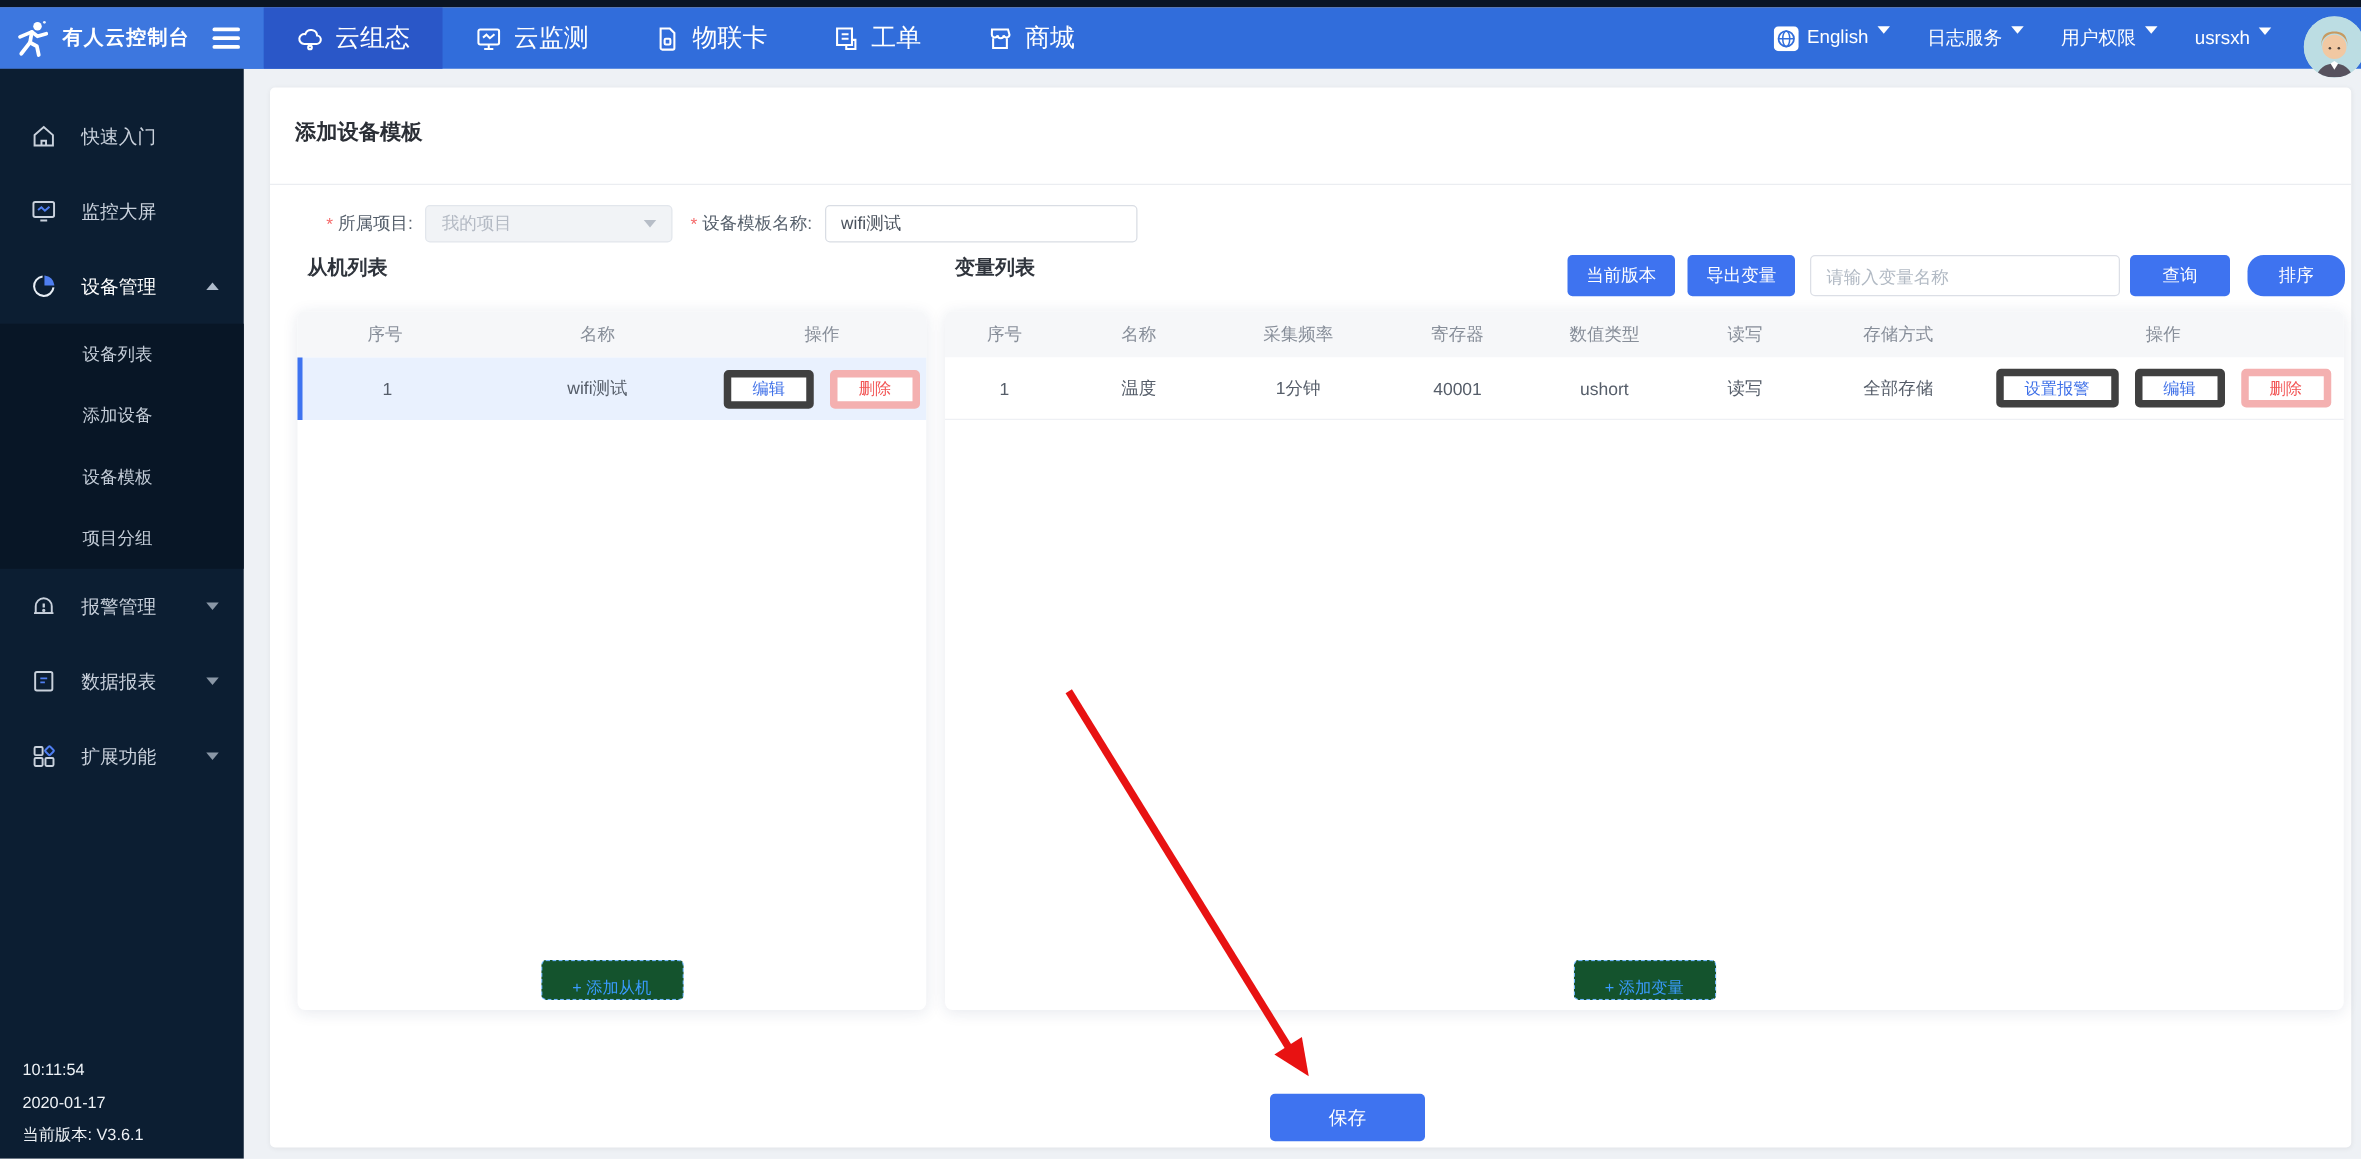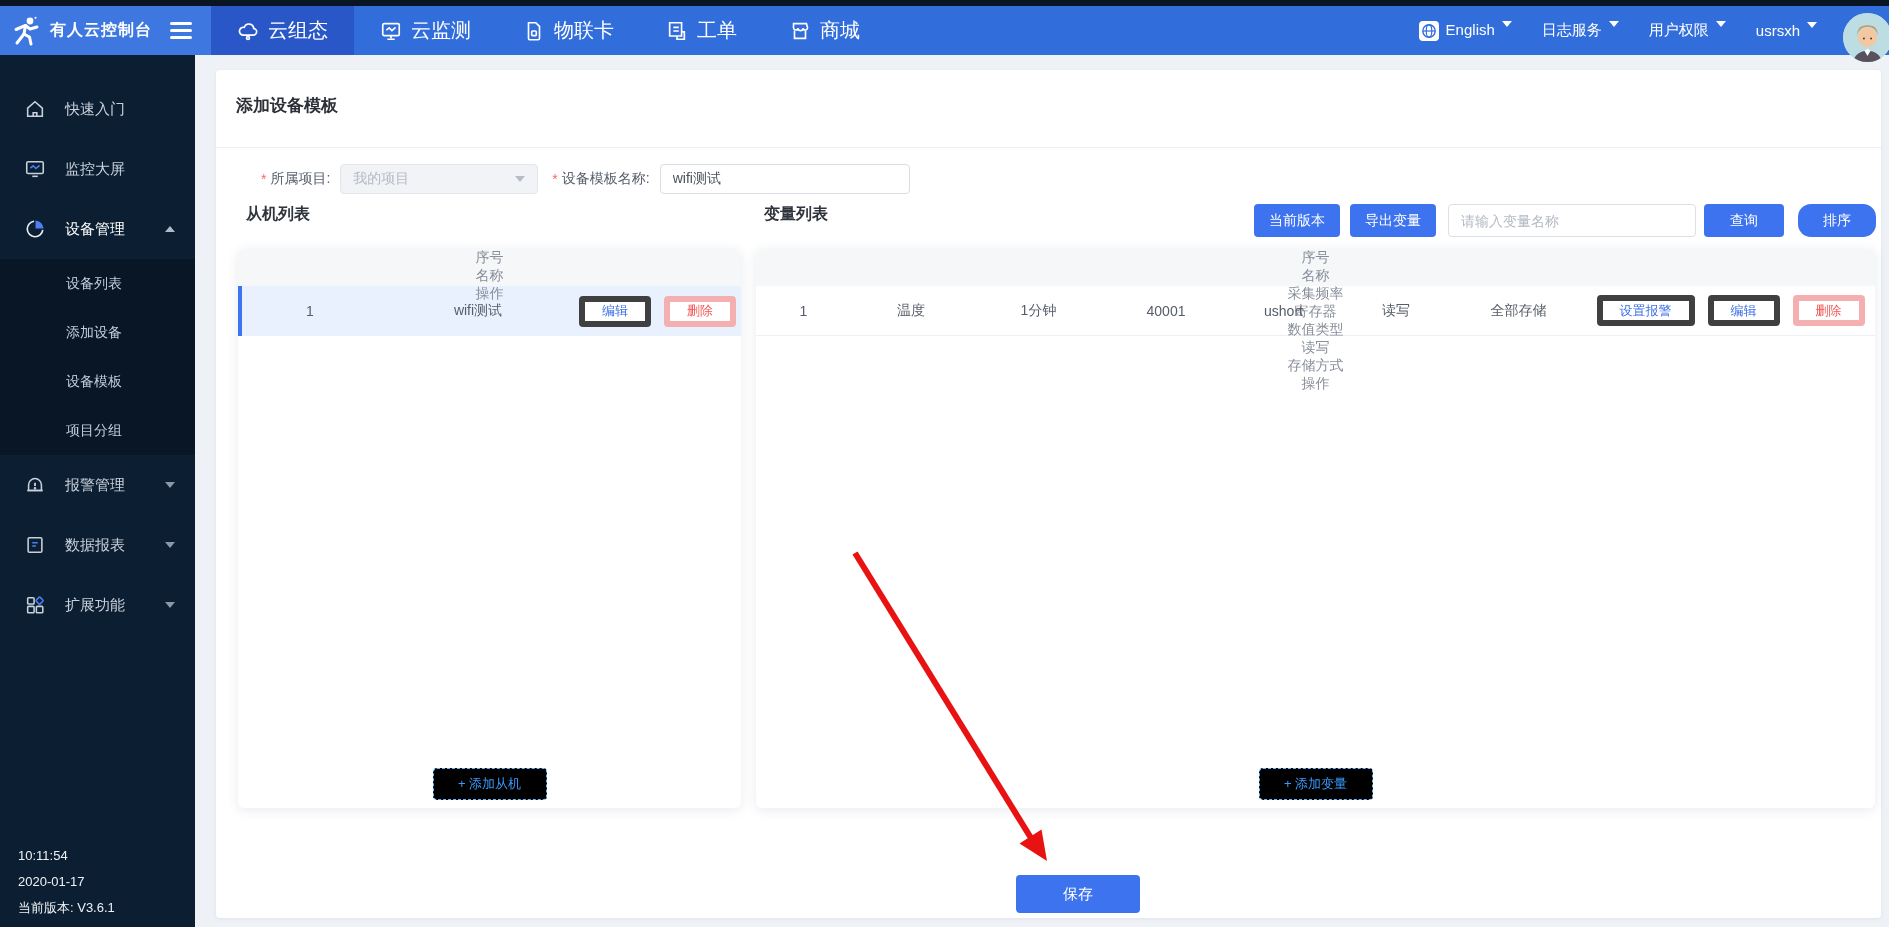--- a/index.html
+++ b/index.html
@@ -47,39 +47,39 @@
   .fake-select .sel-caret { margin-left:auto; width:0; height:0; border-left:5px solid transparent; border-right:5px solid transparent; border-top:6px solid #b7bdc7; }
   .text-input { height:30px; border:1px solid #d9dde4; border-radius:4px; padding:0 12px; font-size:14px; color:#49515c; outline:none; font-family:inherit; }
   .lbl2 { margin-left:14px; }
   .name-input { width:250px; margin-left:10px; }
 
   .panel-title { position:absolute; font-size:16px; font-weight:bold; color:#2f343c; top:134px; }
   .panel { position:absolute; top:179px; background:#fff; border-radius:6px; box-shadow:0 2px 12px rgba(31,45,97,0.10); }
   .slave-panel { left:22px; width:503px; height:559px; }
   .var-panel { left:540px; width:1119px; height:559px; }
 
-  .thead { display:flex; align-items:center; height:37px; background:#f6f7f9; border-radius:6px 6px 0 0; font-size:14px; color:#878e99;flex-direction:column; }
+  .thead { display:flex; align-items:center; height:37px; background:#f6f7f9; border-radius:6px 6px 0 0; font-size:14px; color:#878e99; }
   .trow { display:flex; align-items:center; height:50px; font-size:14px; color:#555d69; border-bottom:1px solid #eef0f4; background:#fff; }
   .trow.selected { background:#e9f1fe; border-left:4px solid #3e73f0; border-bottom:none; }
   .cell { text-align:center; flex:none; }
   .c1{width:140px;} .c2{width:200px;} .c3{width:159px;}
   .trow.selected .c1{width:136px;}
   .v1{width:95px;} .v2{width:120px;} .v3{width:135px;} .v4{width:120px;} .v5{width:115px;} .v6{width:110px;} .v7{width:135px;} .v8{width:289px;}
   .ops { display:flex; justify-content:center; align-items:center; gap:13px; }
 
   .btn-outline { height:31px; padding:0 17px; background:#fff; border:6px solid #404040; border-radius:4px; color:#3d6fe8; font-size:13px; cursor:pointer; font-family:inherit; white-space:nowrap; }
   .btn-outline.danger { color:#f25555; border-color:#f4b0b0; }
   .btn-primary { height:33px; padding:0 15px; background:#3e73f0; border:none; border-radius:4px; color:#fff; font-size:14px; cursor:pointer; font-family:inherit; white-space:nowrap; }
 
   .toolbar { position:absolute; top:134px; left:1038px; display:flex; align-items:center; height:33px; }
   .toolbar .gap10{margin-left:10px;} .toolbar .gap12{margin-left:12px;} .toolbar .gap8{margin-left:8px;} .toolbar .gap14{margin-left:14px;}
   .search-input { width:248px; height:33px; border:1px solid #dcdfe6; border-radius:4px; padding:0 12px; font-size:14px; color:#49515c; outline:none; font-family:inherit; }
   .search-input::placeholder { color:#b2bac4; }
 
-  .add-btn { position:absolute; bottom:8px; left:50%; transform:translateX(-50%); width:114px; height:32px; background:#000000; border:1px dashed #72b8fe; border-radius:4px; color:#3a9bfe; font-size:13px; display:flex; align-items:center; justify-content:center; cursor:pointer; }
+  .add-btn { position:absolute; bottom:8px; left:50%; transform:translateX(-50%); width:114px; height:32px; background:#14532d; border:1px dashed #72b8fe; border-radius:4px; color:#3a9bfe; font-size:13px; display:flex; align-items:flex-end; justify-content:center; cursor:pointer; }
 
   .save-btn { position:absolute; left:800px; top:805px; width:124px; height:38px; background:#3e73f0; border:none; border-radius:4px; color:#fff; font-size:15px; cursor:pointer; font-family:inherit; }
 
   .arrow-overlay { position:absolute; left:0; top:0; width:1889px; height:927px; pointer-events:none; z-index:40; }
 </style>
 </head>
 <body>
 
 <div id="app">
 

